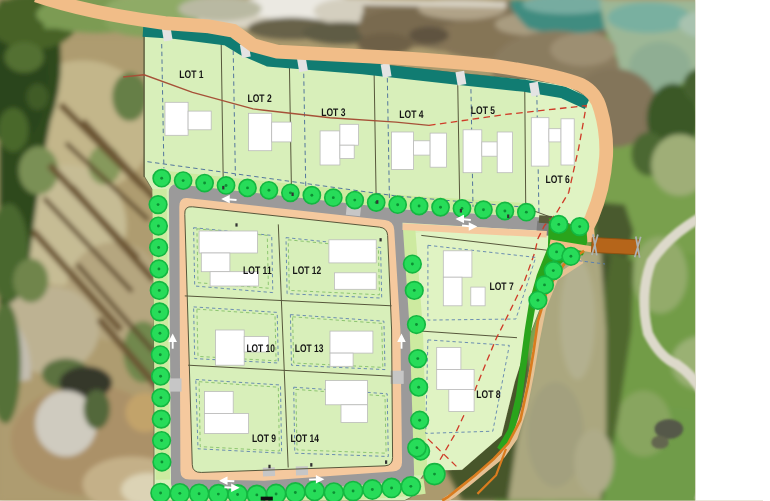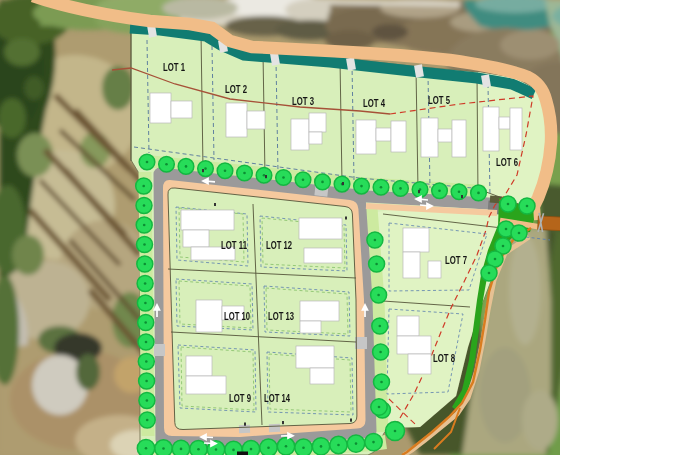--- a/index.html
+++ b/index.html
@@ -1,15 +1,15 @@
 <!DOCTYPE html>
 <html><head><meta charset="utf-8">
 <style>
   html,body{margin:0;padding:0;background:#fff;font-family:"Liberation Sans",sans-serif;}
-  #wrap{width:560px;height:455px;overflow:hidden;position:relative;}
+  #wrap{width:632px;height:455px;overflow:hidden;position:relative;}
 </style></head>
 <body>
 <div id="wrap">
 <svg width="700" height="455" viewBox="0 0 700 455">
 <defs>
   <filter id="soft" x="-20%" y="-20%" width="140%" height="140%">
           <feGaussianBlur stdDeviation="2.6"></feGaussianBlur>
         </filter>
   <filter id="soft2" x="-20%" y="-20%" width="140%" height="140%">
           <feGaussianBlur stdDeviation="1.2"></feGaussianBlur>

